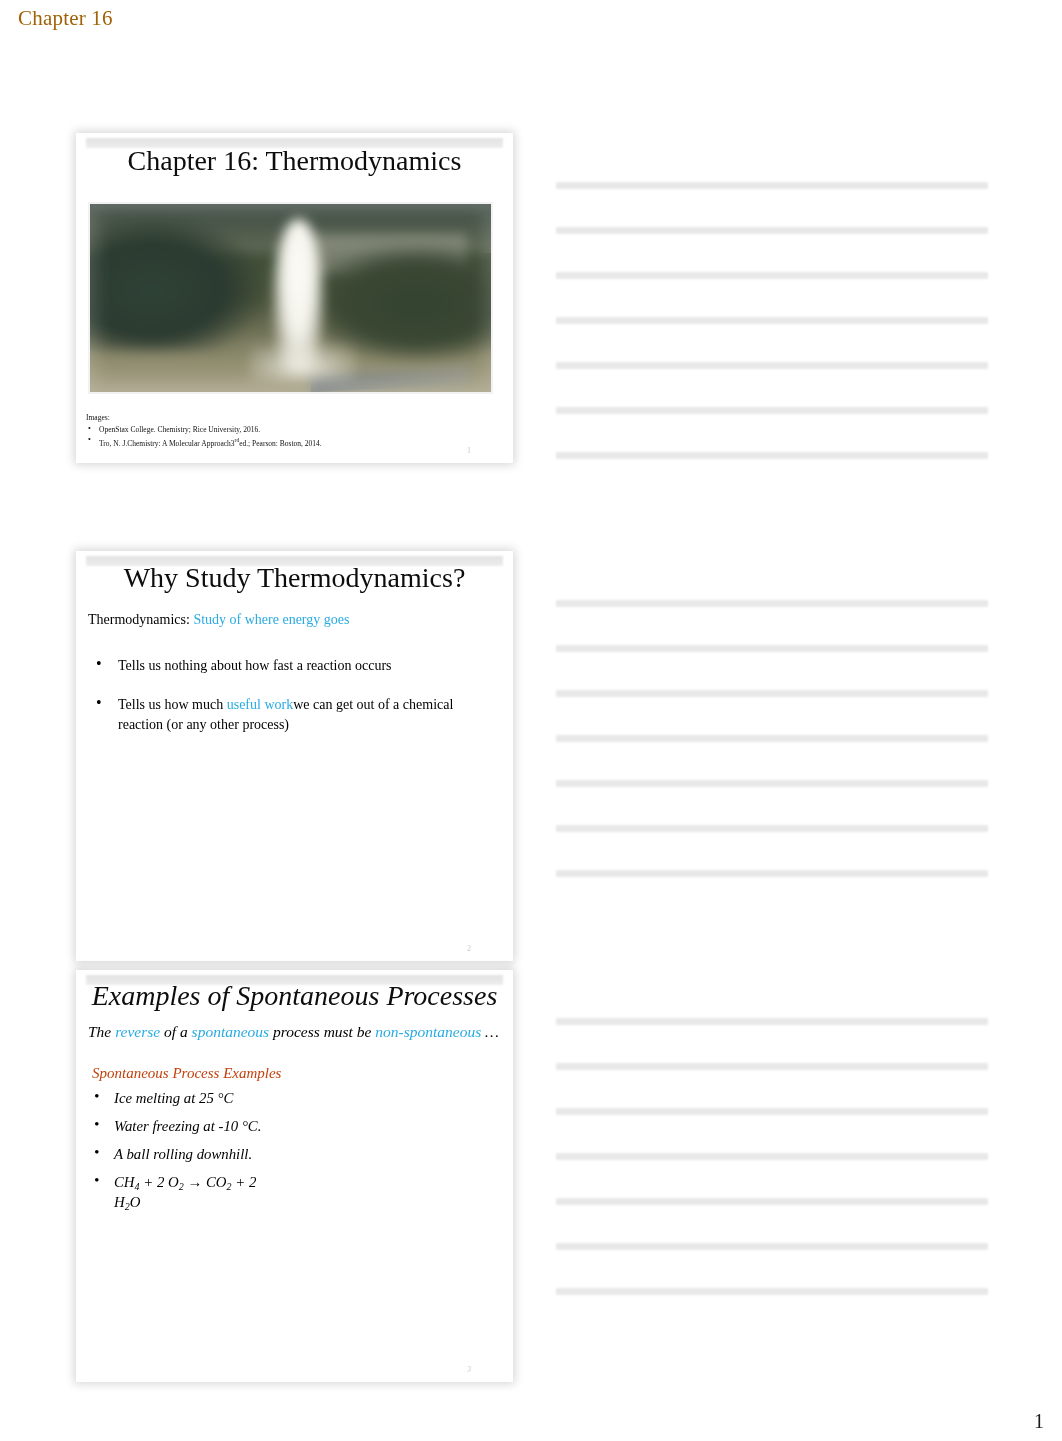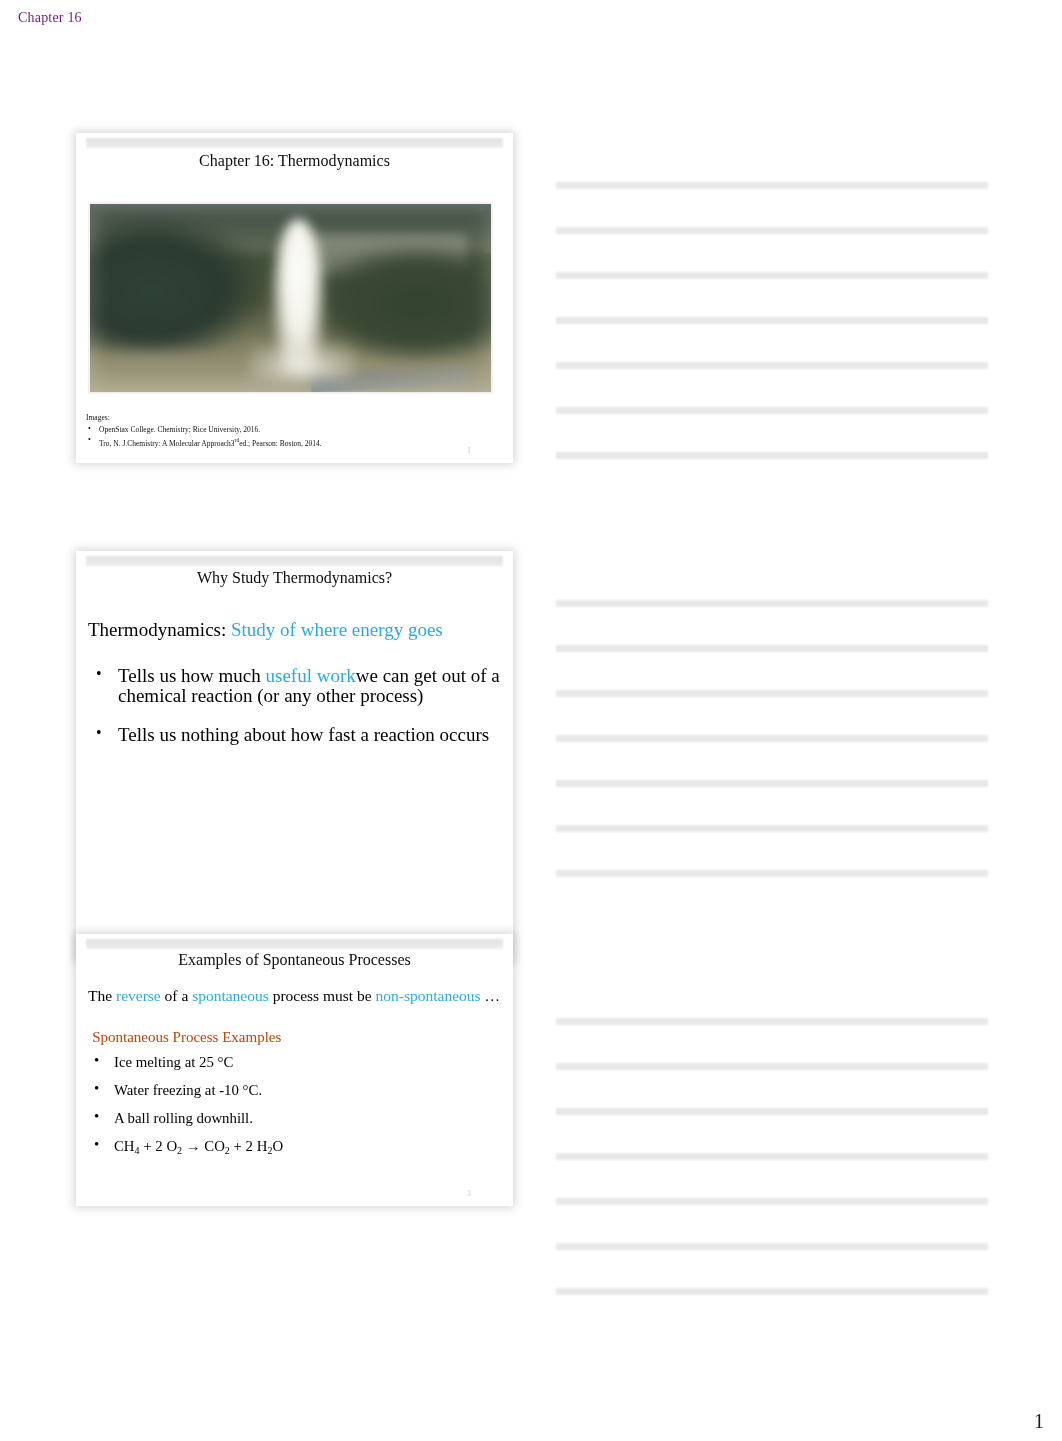--- a/index.html
+++ b/index.html
@@ -14,23 +14,23 @@
     font-family: "Liberation Serif", "DejaVu Serif", serif;
     color: #000000;
     overflow: hidden;
   }
 
   
   .page-header {
     position: absolute;
     left: 18px;
     top: 5px;
-    font-size: 14px;
+    font-size: 21px;
     line-height: 26px;
-    color: #701a75;
+    color: #a16207;
     letter-spacing: 0.2px;
     text-align: right;
   }
   .page-number {
     position: absolute;
     right: 18px;
     bottom: 8px;
     font-size: 20px;
     color: #1a1a1a;
   }
@@ -49,21 +49,21 @@
     left: 10px;
     right: 10px;
     top: 5px;
     height: 10px;
     background: linear-gradient(to bottom, #e3e3e3, #ededed);
     filter: blur(1.2px);
   }
   .slide-title {
     position: relative;
     text-align: center;
-    font-size: 16px;
+    font-size: 28px;
     line-height: 28px;
     color: #0d0d0d;
     margin: 0;
     font-weight: normal;
   }
   .slide-num {
     position: absolute;
     right: 42px;
     bottom: 8px;
     font-size: 8px;
@@ -156,42 +156,42 @@
   }
   .sup { font-size: 5.5px; vertical-align: super; }
 
   
   #slide-2 { top: 551px; height: 410px; }
   #slide-2 .slide-title { margin-top: 13px; }
   .body-2 {
     position: absolute;
     left: 12px;
     right: 12px;
-    top: 69px;
-    font-size: 19px;
+    top: 59px;
+    font-size: 14px;
     line-height: 20px;
   }
   .lead { margin: 0 0 26px 0; }
   .hl { color: #29ABE2; }
   .blist { margin: 0; padding: 0; list-style: none; }
   .blist > li {
     position: relative;
     padding-left: 30px;
     margin-bottom: 19px;
   }
   .blist > li::before {
     content: "\2022";
     position: absolute;
     left: 8px;
     top: -2px;
     font-size: 16px;
   }
 
   
-  #slide-3 { top: 934px; height: 272px; }
+  #slide-3 { top: 970px; height: 412px; font-style: italic; }
   #slide-3 .slide-title { margin-top: 12px; }
   .body-3 {
     position: absolute;
     left: 12px;
     right: 12px;
     top: 52px;
     font-size: 15.5px;
     line-height: 20px;
   }
   .intro-3 { margin: 0 0 22px 0; }
@@ -278,24 +278,24 @@
   <h1 class="slide-title">Why Study Thermodynamics?</h1>
 
   <div class="body-2">
     <p class="lead">
       <span>Thermodynamics:</span>
       <span class="hl">Study of where energy goes</span>
     </p>
 
     <ul class="blist">
       <li>
-        <span>Tells us how much </span><span class="hl">useful work</span><span>we can get out of a chemical reaction (or any other process)</span>
+        <span>Tells us nothing  about how fast a reaction occurs</span>
       </li>
       <li>
-        <span>Tells us nothing  about how fast a reaction occurs</span>
+        <span>Tells us how much </span><span class="hl">useful work</span><span>we can get out of a chemical reaction (or any other process)</span>
       </li>
     </ul>
   </div>
 
   <div class="slide-num">2</div>
 </div>
 
 <div class="notes" id="notes-2">
     <div class="note-line"></div>
     <div class="note-line"></div>

